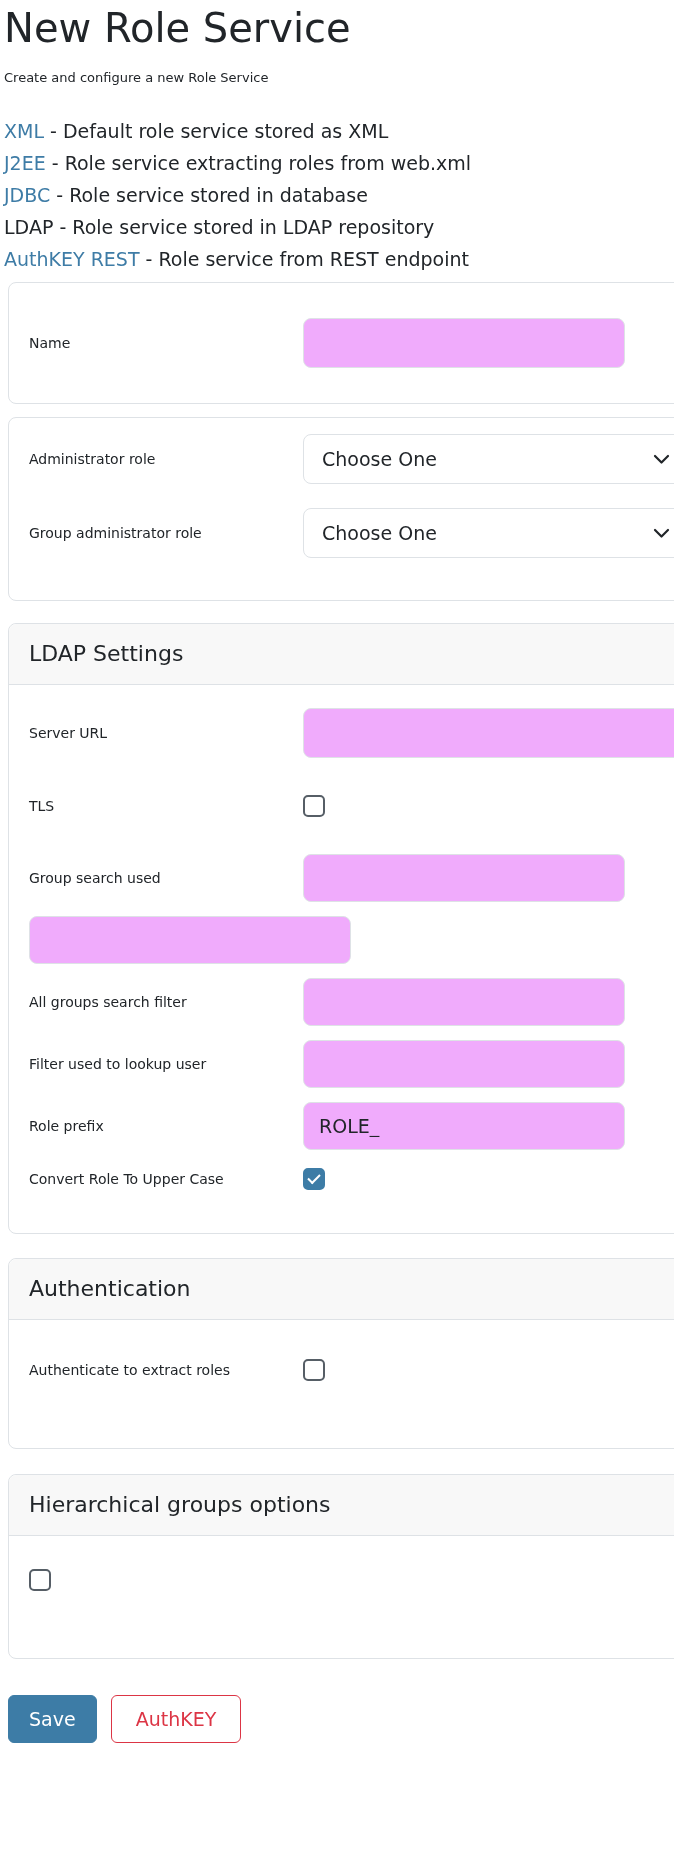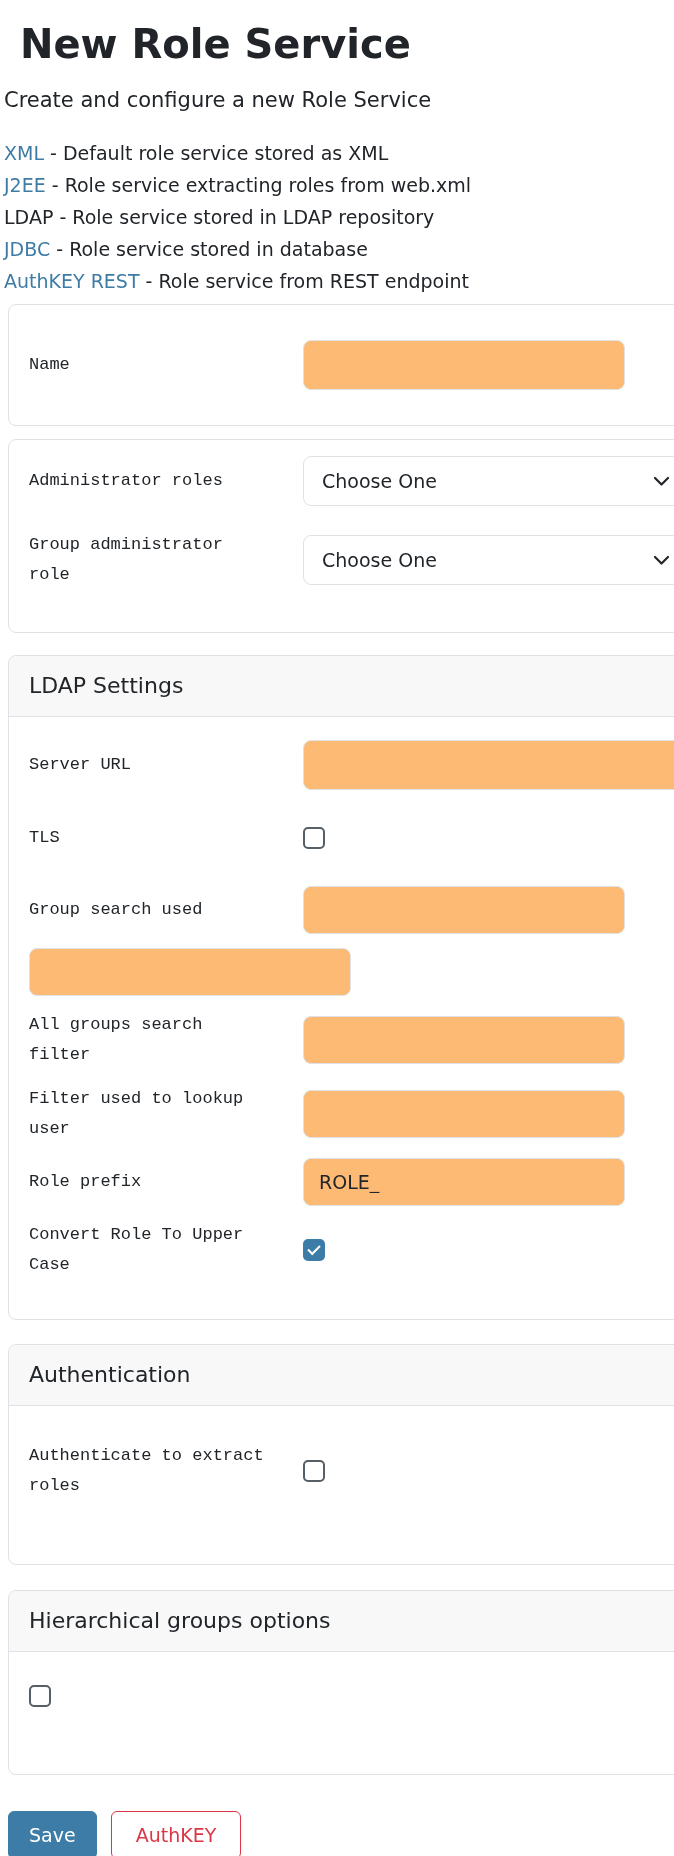--- a/index.html
+++ b/index.html
@@ -13,50 +13,50 @@
   *{box-sizing:border-box;}
   html,body{margin:0;padding:0;}
   body{
     width:674px;height:1856px;overflow:hidden;background:#fff;
     font-family:"DejaVu Sans","Liberation Sans",sans-serif;
     color:var(--text);
   }
   .page{position:relative;width:674px;height:1856px;}
   .top-block{padding:4px 0 0 4px;}
   h1.page-title{
-    margin:16px;font-size:40px;line-height:48px;font-weight:700;color:var(--text);
-  }
-  .subtitle{margin:10px 0 0 0;font-size:21px;line-height:32px;color:var(--text);}
+    margin:0;font-size:40px;line-height:48px;font-weight:400;color:var(--text);
+  }
+  .subtitle{margin:10px 0 0 0;font-size:13px;line-height:32px;color:var(--text);}
   .service-links{margin-top:21px;}
   .svc-line{font-size:19px;line-height:32px;color:var(--text);white-space:nowrap;}
   .svc-link{color:var(--link);text-decoration:none;cursor:pointer;margin-top:48px;}
   .svc-plain{color:var(--text);}
   .panel{
     margin-left:8px;width:700px;
     border:1px solid var(--border);border-radius:8px;background:#fff;
   }
   .panel-header{
     background:var(--header_bg);
     border-bottom:1px solid var(--border);
     border-radius:8px 8px 0 0;
     font-size:22px;line-height:32px;
     padding:14px 0 14px 20px;
   }
   .pbody{padding:10px 0 26px 0;}
   .frow{display:flex;align-items:center;padding:7px 0 7px 20px;}
   .flabel{
     flex:0 0 274px;padding-right:30px;
-    font-size:17px;line-height:30px;color:var(--text);font-family:Liberation Mono, monospace;
+    font-size:14px;line-height:30px;color:var(--text);
   }
   .fctrl{flex:0 0 auto;display:flex;align-items:center;}
   .text-input{
     width:322px;height:48px;
     border:1px solid var(--border);border-radius:8px;
     font-family:inherit;font-size:19px;color:var(--text);
-    padding:0 15px;outline:none;background:#fdba74;
+    padding:0 15px;outline:none;background:#f0abfc;
   }
   .text-input.tall{height:50px;}
   .text-input.wide{width:388px;}
   .select{
     width:386px;height:50px;position:relative;
     border:1px solid var(--border);border-radius:8px;background:#fff;
     display:flex;align-items:center;padding:0 18px;cursor:pointer;
   }
   .select-value{font-size:19px;color:var(--text);}
   .chevron{position:absolute;right:18px;top:50%;margin-top:-5px;width:17px;height:11px;}
@@ -110,46 +110,46 @@
     <p class="subtitle">Create and configure a new Role Service</p>
 
     <div class="service-links">
       <div class="svc-line">
         <a class="svc-link">XML</a><span class="svc-plain"> - Default role service stored as XML</span>
       </div>
       <div class="svc-line">
         <a class="svc-link">J2EE</a><span class="svc-plain"> - Role service extracting roles from web.xml</span>
       </div>
       <div class="svc-line">
+        <a class="svc-link">JDBC</a><span class="svc-plain"> - Role service stored in database</span>
+      </div>
+      <div class="svc-line">
         <span class="svc-plain">LDAP</span><span class="svc-plain"> - Role service stored in LDAP repository</span>
       </div>
       <div class="svc-line">
-        <a class="svc-link">JDBC</a><span class="svc-plain"> - Role service stored in database</span>
-      </div>
-      <div class="svc-line">
         <a class="svc-link">AuthKEY REST</a><span class="svc-plain"> - Role service from REST endpoint</span>
       </div>
     </div>
   </div>
 
   <div class="panel name-panel">
     <div class="pbody">
       <div class="frow">
         <div class="flabel">Name</div>
         <div class="fctrl">
           <input type="text" class="text-input tall" value="" style="">
         </div>
       </div>
     </div>
   </div>
 
   <div class="panel roles-panel">
     <div class="pbody">
       <div class="frow">
-        <div class="flabel">Administrator roles</div>
+        <div class="flabel">Administrator role</div>
         <div class="fctrl">
           <div class="select">
             <span class="select-value">Choose One</span>
             <svg class="chevron" viewBox="0 0 17 11">
               <polyline points="2,2 8.5,8.5 15,2" fill="none" stroke="#212529" stroke-width="2.2" stroke-linecap="round" stroke-linejoin="round"></polyline>
             </svg>
           </div>
         </div>
       </div>
       <div class="frow">

